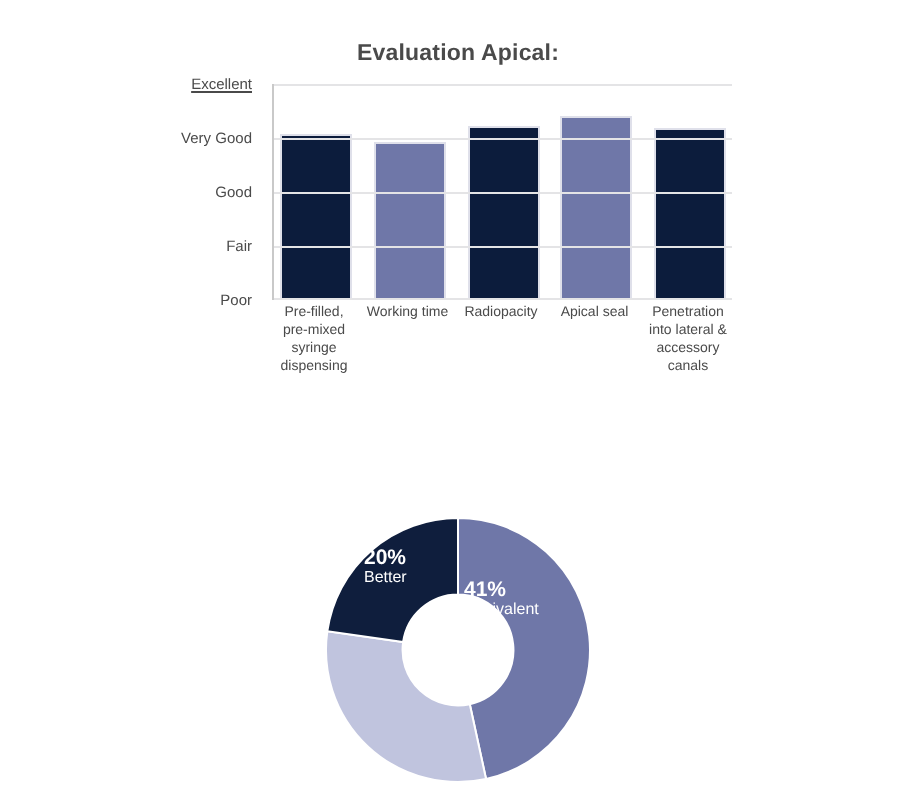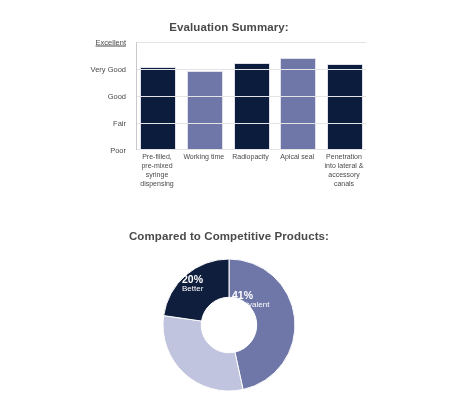--- a/index.html
+++ b/index.html
@@ -150,21 +150,21 @@
   .slice-name { font-size: 8px; display: block; }
   .lbl-better     { left: 22px;  top: 18px; width: 46px; }
   .lbl-equivalent { left: 72px;  top: 18px; width: 58px; margin-top: 16px; }
   .lbl-worse      { left: 36px;  top: 95px; width: 46px; }
 </style>
 </head>
 <body>
 
 <div class="bar-section">
 
-  <div class="chart-title">Evaluation Summary:</div>
+  <div class="chart-title">Evaluation Apical:</div>
 
   <div class="plot-wrap">
     <div class="y-labels">
         <div class="y-label" style="top: 108px;">Poor</div>
         <div class="y-label" style="top: 81px;">Fair</div>
         <div class="y-label" style="top: 54px;">Good</div>
         <div class="y-label" style="top: 27px;">Very Good</div>
         <div class="y-label" style="top: 0px; text-decoration: underline;">Excellent</div>
       </div>
     <div class="plot-area">
@@ -186,21 +186,20 @@
   <div class="x-labels">
       <div class="x-label">Pre-filled, pre-mixed syringe dispensing</div>
       <div class="x-label">Working time</div>
       <div class="x-label">Radiopacity</div>
       <div class="x-label">Apical seal</div>
       <div class="x-label">Penetration into lateral &amp; accessory canals</div>
     </div>
 </div>
 
 <div class="donut-section">
-  <div class="donut-title">Compared to Competitive Products:</div>
   <div class="donut-holder">
     <svg class="donut-svg" width="138" height="138" viewBox="0 0 138 138" id="donut-svg">
         <path d="M 69 3 A 66 66 0 0 1 83.02930911049648 133.49169315409654 L 74.89230982640852 96.08651112472054 A 27.72 27.72 0 0 0 69 41.28 Z" fill="#6f77a8" stroke="#ffffff" stroke-width="1"></path>
         <path d="M 83.02930911049648 133.49169315409654 A 66 66 0 0 1 3.671784835858432 59.6072206739632 L 41.56214963106054 65.05503268306454 A 27.72 27.72 0 0 0 74.89230982640852 96.08651112472054 Z" fill="#c0c4de" stroke="#ffffff" stroke-width="1"></path>
         <path d="M 3.671784835858432 59.6072206739632 A 66 66 0 0 1 68.99999999999999 3 L 69 41.28 A 27.72 27.72 0 0 0 41.56214963106054 65.05503268306454 Z" fill="#0f1e3d" stroke="#ffffff" stroke-width="1"></path>
       </svg>
 
     <div class="slice-label lbl-better">
       <span class="slice-pct">20%</span>
       <span class="slice-name">Better</span>

